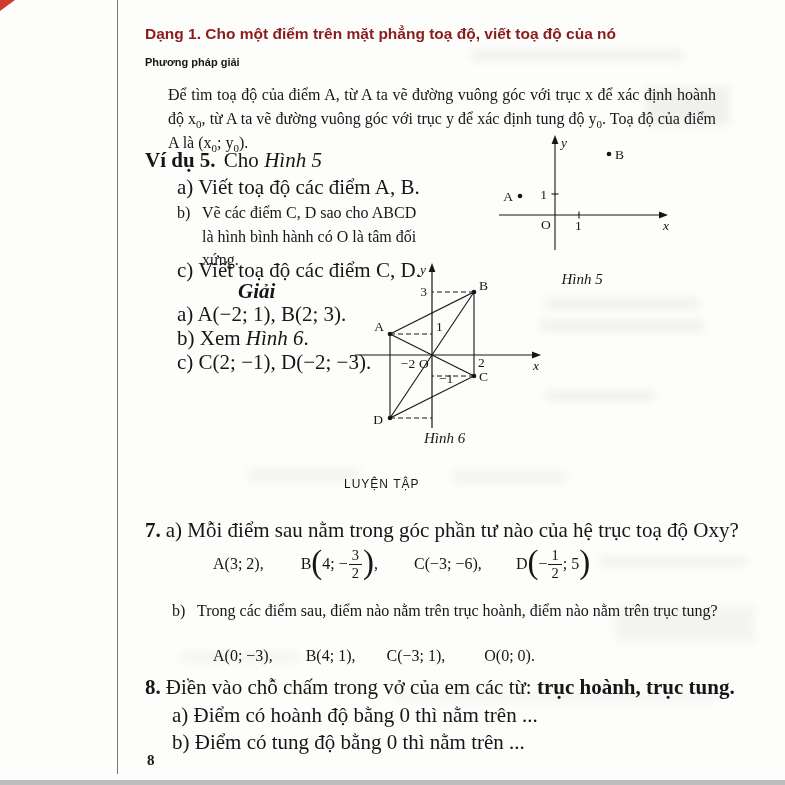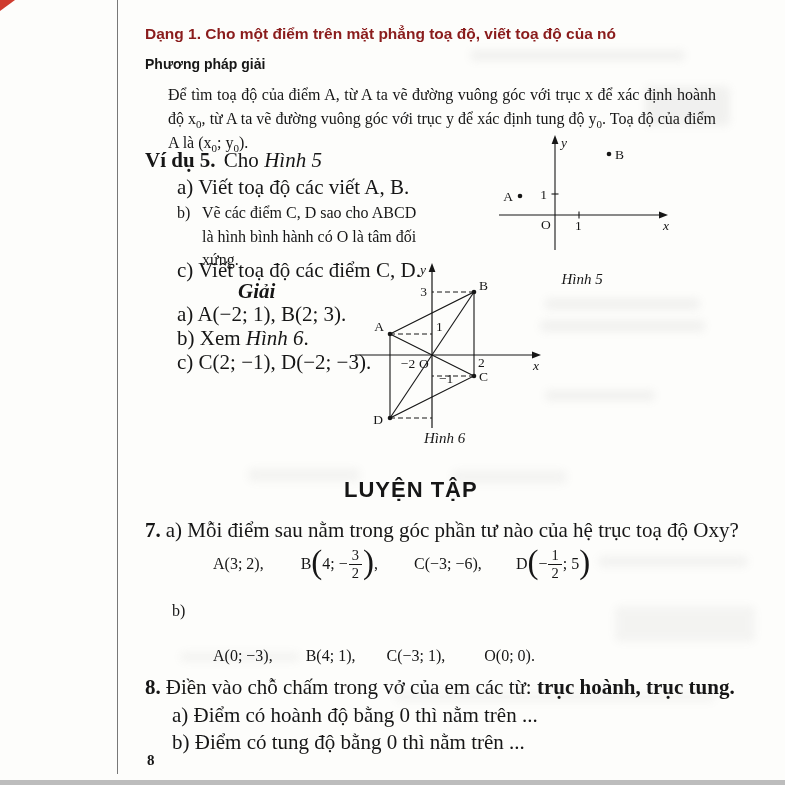--- a/index.html
+++ b/index.html
@@ -15,25 +15,25 @@
   .t { position:absolute; font-size:21px; line-height:22px; white-space:nowrap; }
   .block { position:absolute; font-size:16px; }
   .hang { padding-left:25px; }
   .hang .mk { position:absolute; left:0; top:0; }
   .title {
     position:absolute; font-family:"Liberation Sans",sans-serif;
     font-weight:bold; font-size:15.5px; color:#8a1c1c; white-space:nowrap;
   }
   .sub-head {
     position:absolute; font-family:"Liberation Sans",sans-serif;
-    font-weight:bold; font-size:14px; white-space:nowrap;
+    font-weight:bold; font-size:11px; white-space:nowrap;
   }
   .lt {
     position:absolute; font-family:"Liberation Sans",sans-serif;
-    font-weight:bold; font-size:22px; letter-spacing:1px; white-space:nowrap;
+    font-weight:normal; font-size:12px; letter-spacing:1px; white-space:nowrap;
   }
   .cap { position:absolute; font-style:italic; font-size:15px; text-align:center; }
   sub { font-size:11px; line-height:0; }
   .ptrow { position:absolute; display:flex; align-items:center; height:46px; font-size:16px; white-space:nowrap; }
   .pt { display:inline-flex; align-items:center; }
   .bigp { font-size:33px; font-weight:400; line-height:1; transform:translateY(-2px); }
   .frac { display:inline-block; text-align:center; font-size:14.5px; line-height:1.15; margin:0 1px; }
   .frac .num { display:block; border-bottom:1.2px solid #141414; padding:0 3px; }
   .frac .den { display:block; }
   .rule-left { position:absolute; left:117px; top:0; width:1px; height:774px; background:#787878; }
@@ -70,21 +70,21 @@
 <p class="block" style="left:168px;top:83px;width:548px;line-height:24px;text-align:justify"><span>Để tìm toạ độ của điểm A, từ A ta vẽ đường vuông góc với trục x để xác định hoành độ x</span><sub>0</sub><span>, từ A ta vẽ đường vuông góc với trục y để xác định tung độ y</span><sub>0</sub><span>. Toạ độ của điểm A là (x</span><sub>0</sub><span>; y</span><sub>0</sub><span>).</span></p>
 
 <div class="t" style="left:145px;top:149px">
   <b style="margin-right:3px">Ví dụ 5.</b>
   <span>Cho</span>
   <i>Hình 5</i>
 </div>
 
 <div class="t" style="left:177px;top:176px">
   <span>a)</span>
-  <span>Viết toạ độ các viết A, B.</span>
+  <span>Viết toạ độ các điểm A, B.</span>
 </div>
 
 <div class="block hang" style="left:177px;top:201px;width:242px;line-height:23.5px">
   <span class="mk">b)</span><span>Vẽ các điểm C, D sao cho ABCD là hình bình hành có O là tâm đối xứng.</span>
 </div>
 
 <div class="t" style="left:177px;top:259px">
   <span>c)</span>
   <span>Viết toạ độ các điểm C, D.</span>
 </div>
@@ -197,21 +197,21 @@
       <span class="frac">
         <span class="num">1</span>
         <span class="den">2</span>
       </span>
       <span>; 5</span>
       <span class="bigp">)</span>
     </span>
 </div>
 
 <div class="block hang" style="left:172px;top:598px;width:548px;line-height:25px;text-align:justify">
-  <span class="mk">b)</span>
+  <span class="mk">b)</span><span>Trong các điểm sau, điểm nào nằm trên trục hoành, điểm nào nằm trên trục tung?</span>
 </div>
 
 <div class="ptrow" style="left:213px;top:645px;height:22px">
   <span style="margin-right:33px">A(0; −3),</span>
   <span style="margin-right:31px">B(4; 1),</span>
   <span style="margin-right:39px">C(−3; 1),</span>
   <span>O(0; 0).</span>
 </div>
 
 <div class="t" style="left:145px;top:676px">

